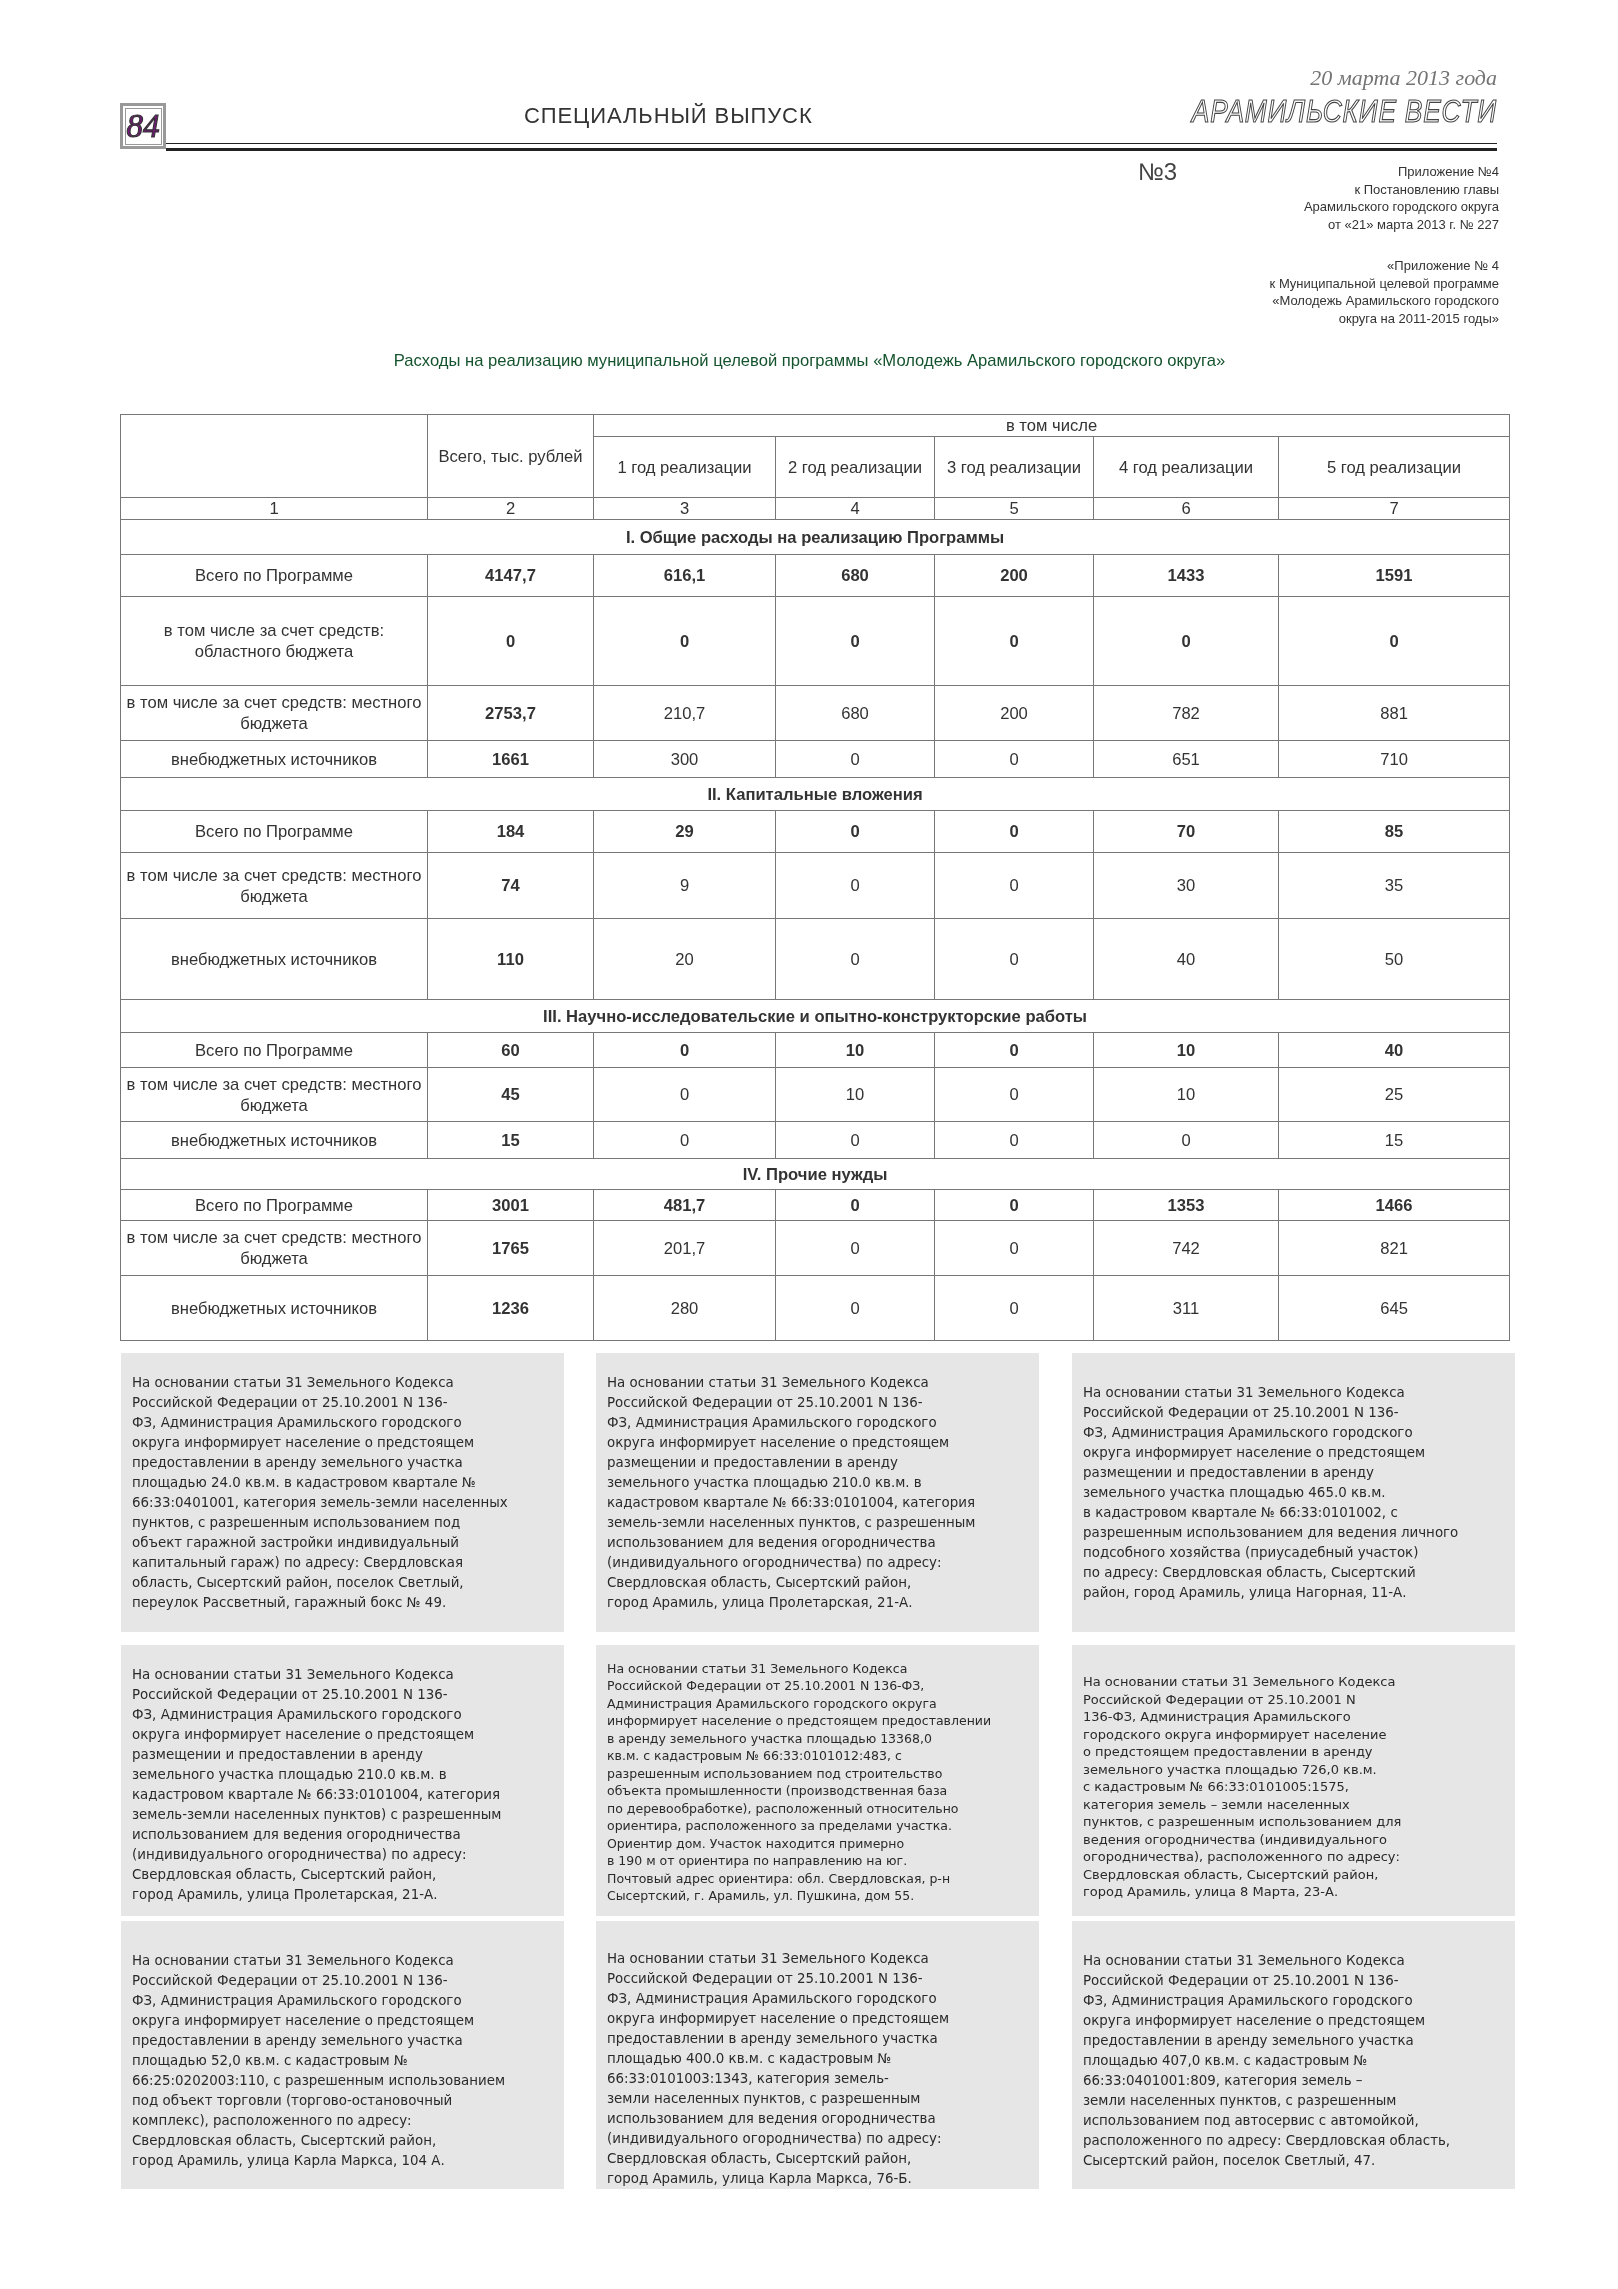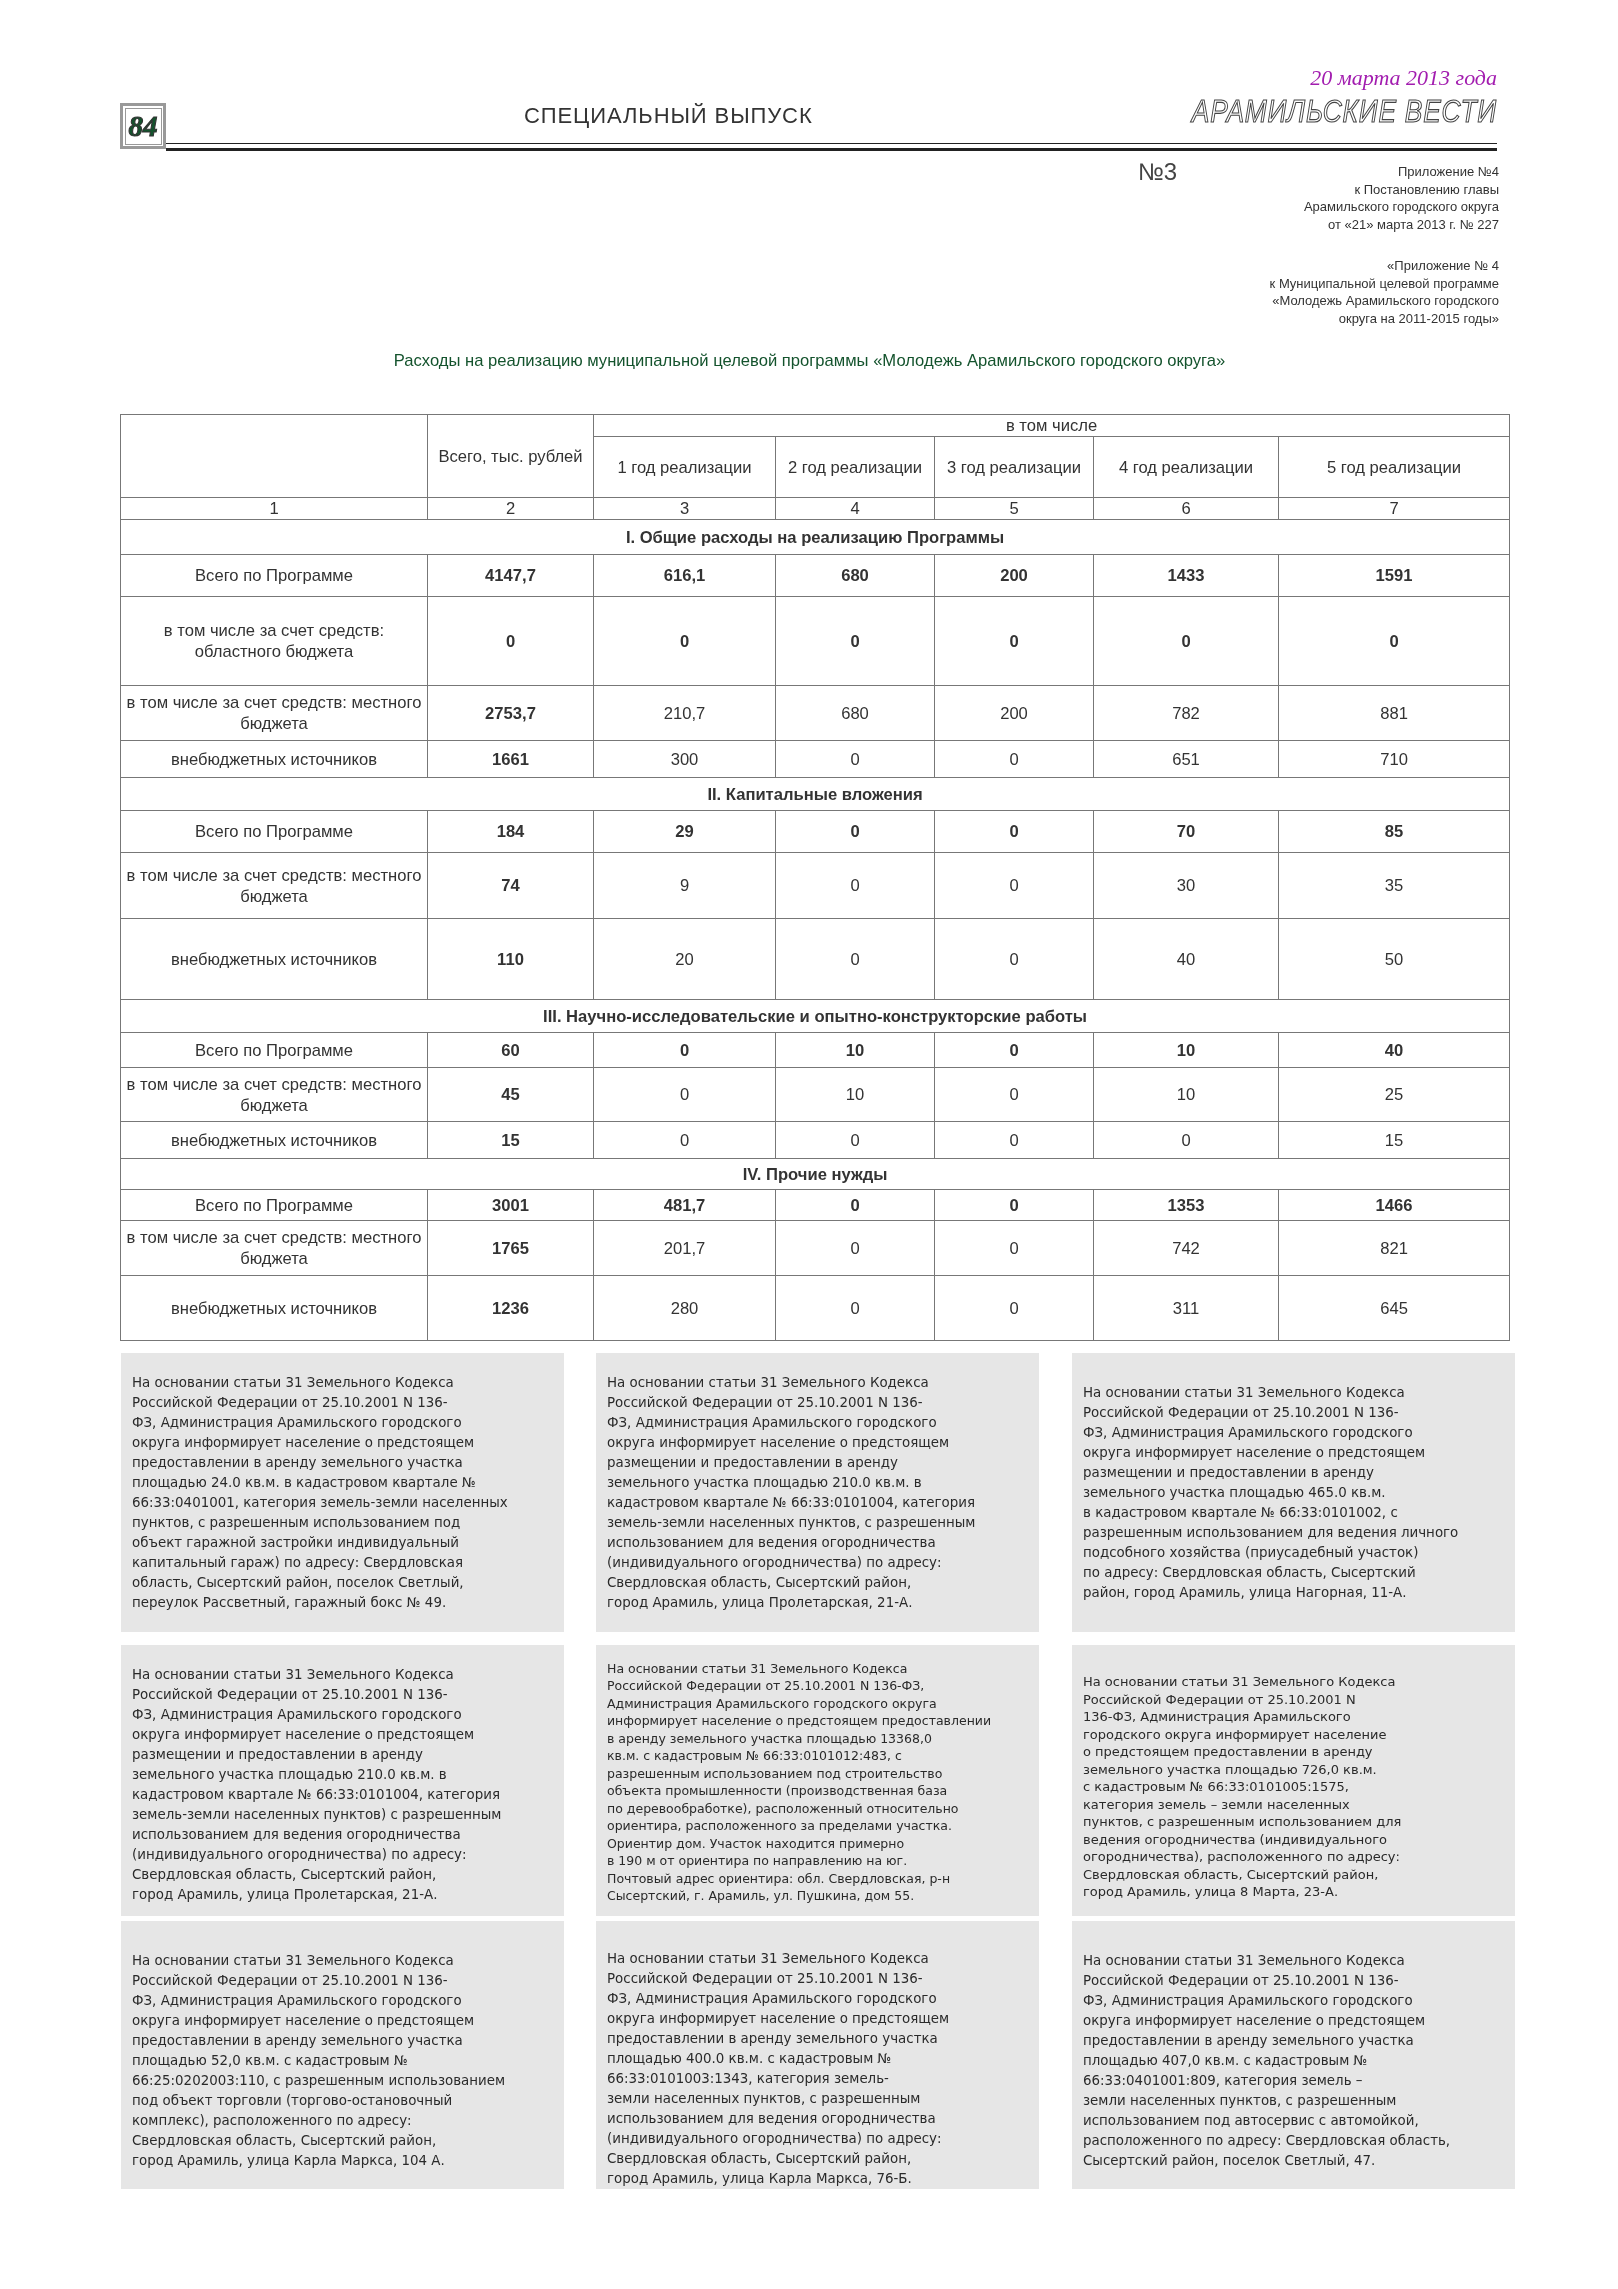--- a/index.html
+++ b/index.html
@@ -1,22 +1,22 @@
 <!DOCTYPE html>
 <html style="font-size:14.8px"><head>
   <meta charset="utf-8">
   <style>
     html, body { margin: 0; padding: 0; background: #ffffff; }
     body { width: 1619px; height: 2290px; position: relative; overflow: hidden; color: #222; font-family: "Liberation Sans", sans-serif; }
 
     
     .page-num { position: absolute; left: 120px; top: 103px; width: 46px; height: 46px; border: 3.7px solid #999; box-sizing: border-box; background: #fff; display: flex; align-items: center; justify-content: center; }
-    .page-num-inner { border: 1.8px solid #999; width: 35px; height: 35px; display:flex; align-items:center; justify-content:center; font-family: "Liberation Serif", serif; font-style: italic; font-size: 29px; color: #14532d; font-weight: bold; -webkit-text-stroke: 1.1px #333; }
+    .page-num-inner { border: 1.8px solid #999; width: 35px; height: 35px; display:flex; align-items:center; justify-content:center; font-family: "Liberation Serif", serif; font-style: italic; font-size: 33px; color: #701a75; -webkit-text-stroke: 1.1px #333; }
     .issue-label { position: absolute; left: 524px; top: 103px; font-size: 22px; letter-spacing: 0.9px; color: #333; }
-    .header-date { position: absolute; right: 122px; top: 65px; font-family: "Liberation Serif", serif; font-style: italic; font-size: 22px; color: #a21caf; }
+    .header-date { position: absolute; right: 122px; top: 65px; font-family: "Liberation Serif", serif; font-style: italic; font-size: 22px; color: #737373; }
     .masthead { position: absolute; right: 122px; top: 94px; display: flex; align-items: baseline; gap: 28px; flex-direction: column; }
     .masthead-title { font-family: "Liberation Sans", sans-serif; font-style: italic; font-size: 31px; letter-spacing: 0.9px; color: #fff; -webkit-text-stroke: 1.1px #444; transform: scaleX(0.85); transform-origin: right; }
     .masthead-num { font-size: 24px; color: #444; }
     .header-rule { position: absolute; left: 166px; right: 122px; top: 143px; height: 3.7px; border-top: 1.8px solid #222; border-bottom: 3.7px solid #222; }
     .header-rule-mid { position: absolute; left: 166px; right: 122px; top: 146px; height: 1.8px; background: #fff; }
 
     
     .appendix { position: absolute; right: 120px; text-align: right; font-size: 13px; line-height: 17.5px; color: #333; }
     .appendix-1 { top: 163px; }
     .appendix-2 { top: 257px; }

